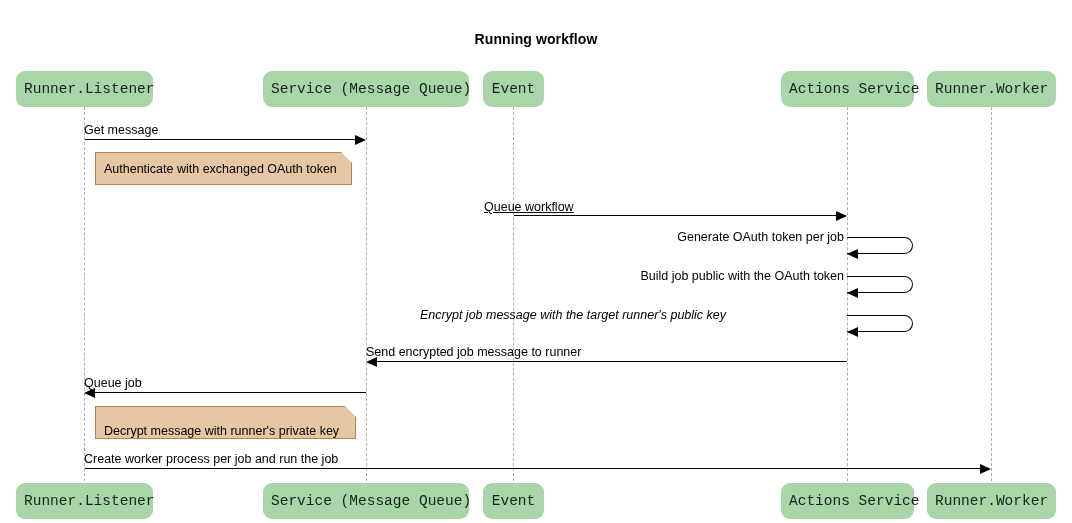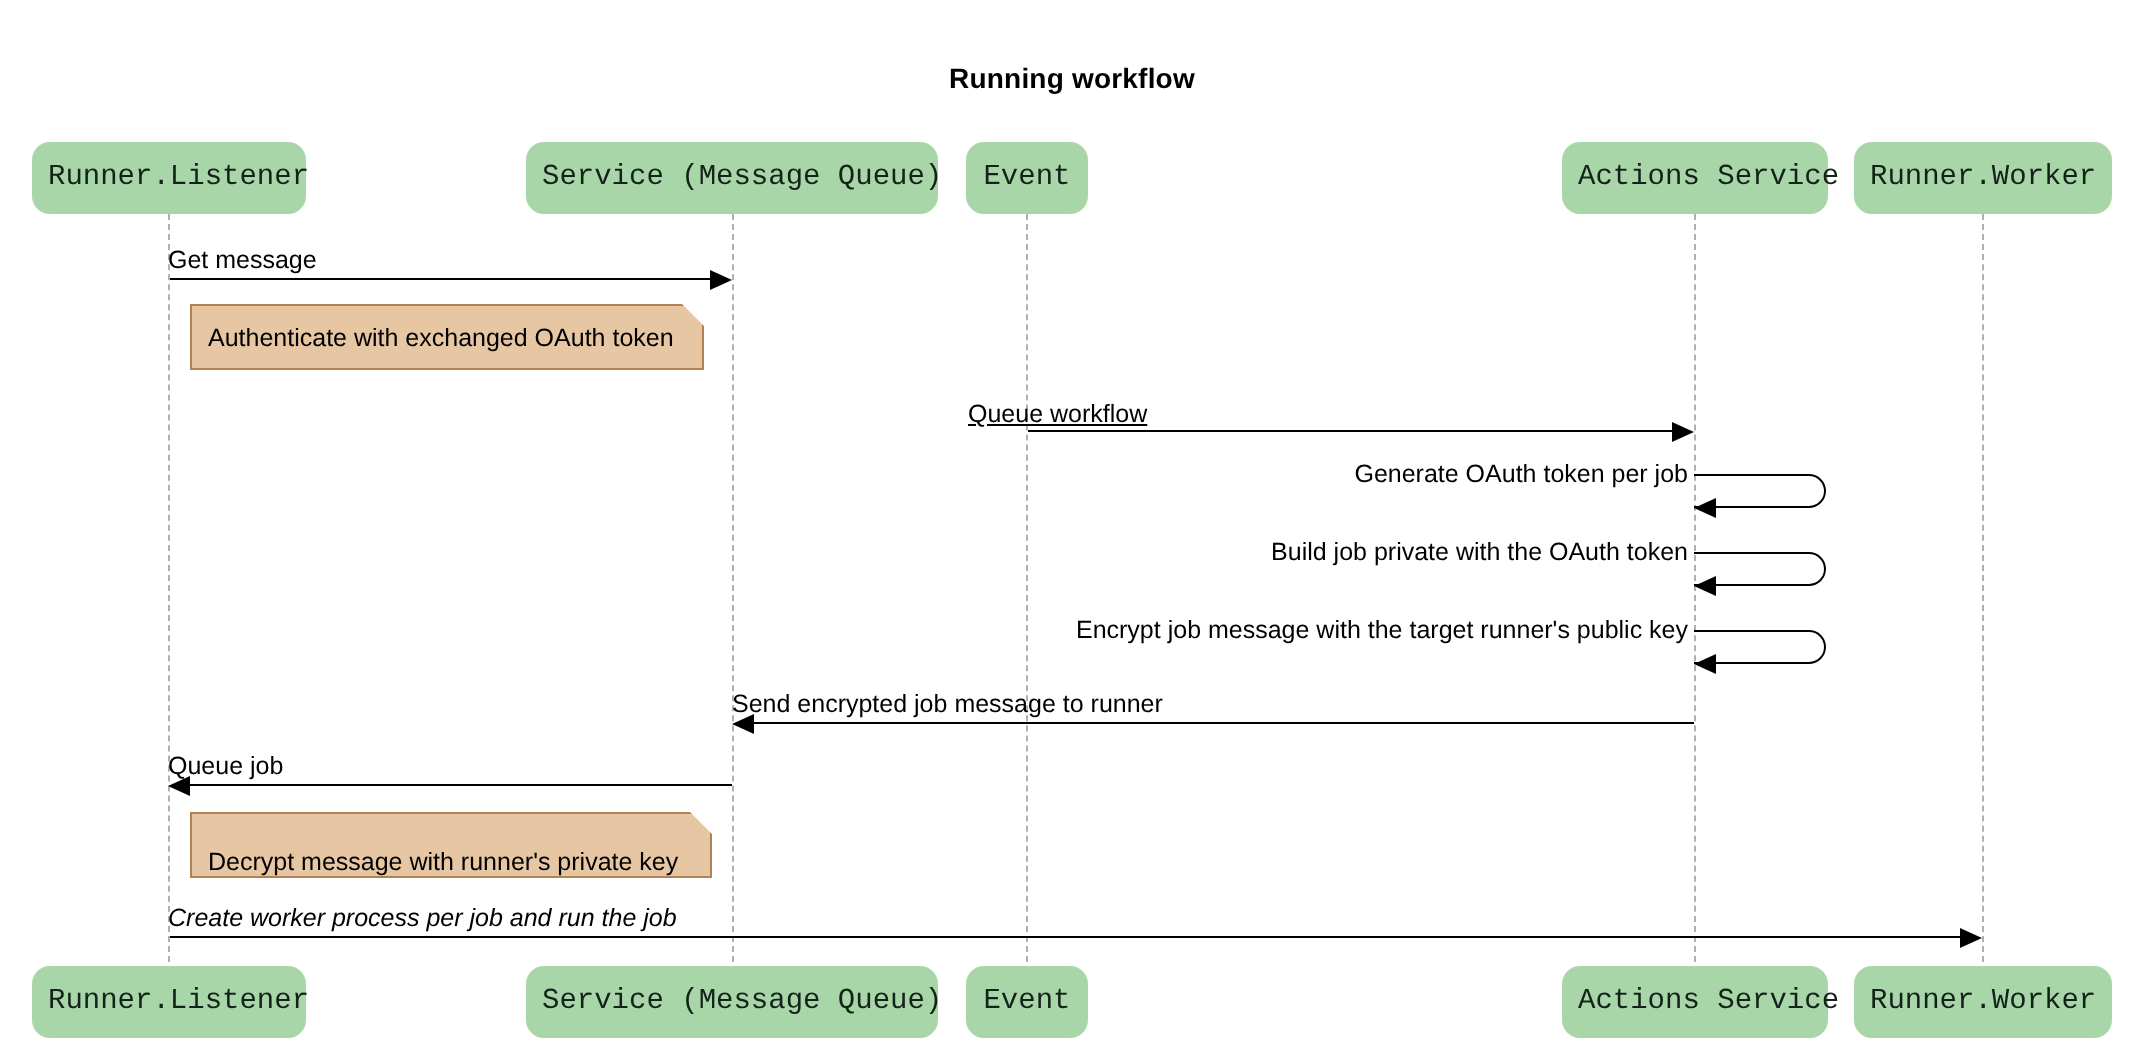--- a/index.html
+++ b/index.html
@@ -163,38 +163,38 @@
   </div>
 
   <div class="msg-label" style="left:484px; top:179px; width:333px;text-decoration:underline;">Queue workflow</div>
   <div class="msg" style="left:514px; top:194px; width:322px;"></div>
   <div class="arrowhead right" style="left:836px; top:190px;"></div>
 
   <div class="msg-label" style="left:548px; top:209px; width:296px; text-align:right;">Generate OAuth token per job</div>
   <div class="selfloop" style="left:847px; top:216px; width:66px; height:17px;"></div>
   <div class="arrowhead left" style="left:847px; top:228px;"></div>
 
-  <div class="msg-label" style="left:500px; top:248px; width:344px; text-align:right;">Build job private with the OAuth token</div>
+  <div class="msg-label" style="left:500px; top:248px; width:344px; text-align:right;">Build job public with the OAuth token</div>
   <div class="selfloop" style="left:847px; top:255px; width:66px; height:17px;"></div>
   <div class="arrowhead left" style="left:847px; top:267px;"></div>
 
-  <div class="msg-label" style="left:420px; top:287px; width:424px; text-align:right;">Encrypt job message with the target runner's public key</div>
+  <div class="msg-label" style="left:420px; top:287px; width:424px; text-align:left;font-style:italic;">Encrypt job message with the target runner's public key</div>
   <div class="selfloop" style="left:847px; top:294px; width:66px; height:17px;"></div>
   <div class="arrowhead left" style="left:847px; top:306px;"></div>
 
   <div class="msg-label" style="left:366px; top:324px; width:481px;">Send encrypted job message to runner</div>
   <div class="msg" style="left:377px; top:340px; width:470px;"></div>
   <div class="arrowhead left" style="left:366px; top:336px;"></div>
 
   <div class="msg-label" style="left:84px; top:355px; width:282px;">Queue job</div>
   <div class="msg" style="left:95px; top:371px; width:271px;"></div>
   <div class="arrowhead left" style="left:84px; top:367px;"></div>
 
   <div class="note" style="left:95px; top:385px; width:261px; height:33px;align-items:flex-end;">
     <span>Decrypt message with runner's private key</span>
     <span class="note-fold-tri"></span>
   </div>
 
-  <div class="msg-label" style="left:84px; top:431px; width:907px;font-style:italic;">Create worker process per job and run the job</div>
+  <div class="msg-label" style="left:84px; top:431px; width:907px;">Create worker process per job and run the job</div>
   <div class="msg" style="left:85px; top:447px; width:895px;"></div>
   <div class="arrowhead right" style="left:980px; top:443px;"></div>
 
 </div>
 
 </body></html>

